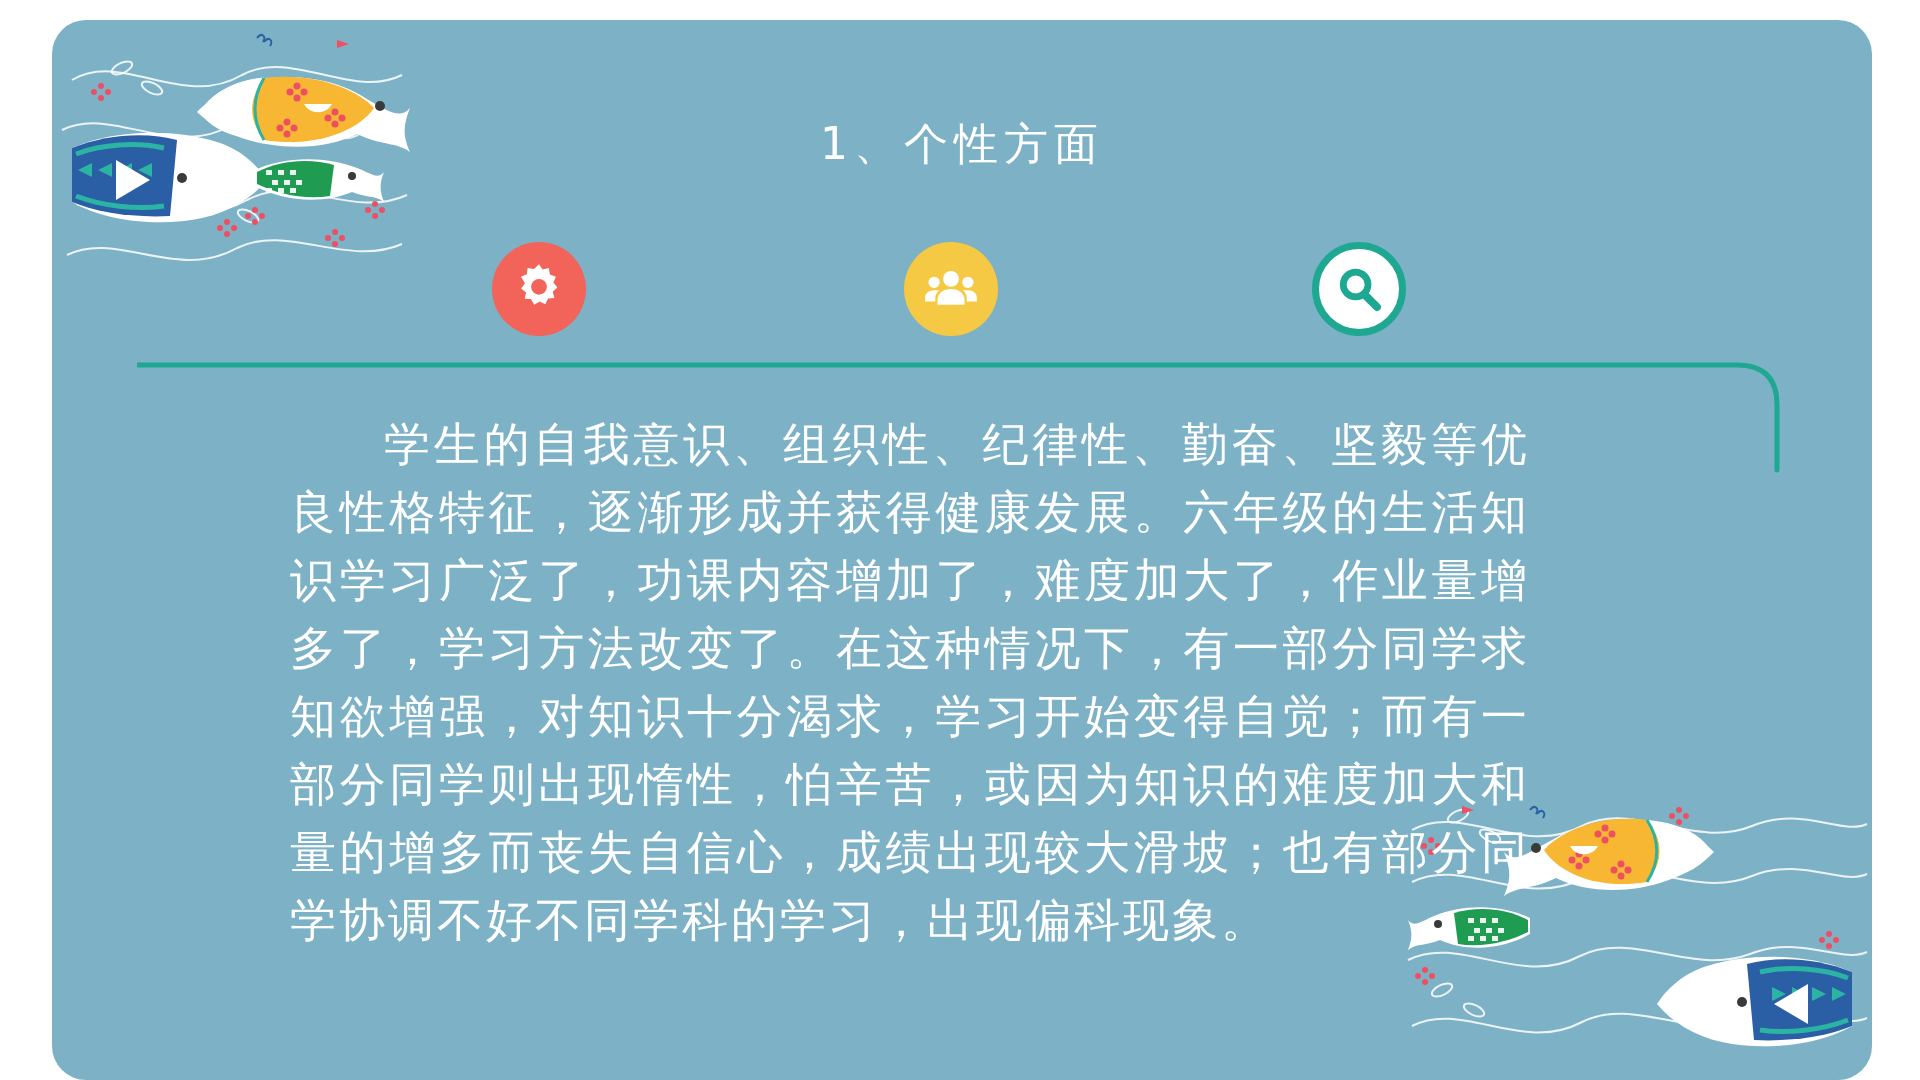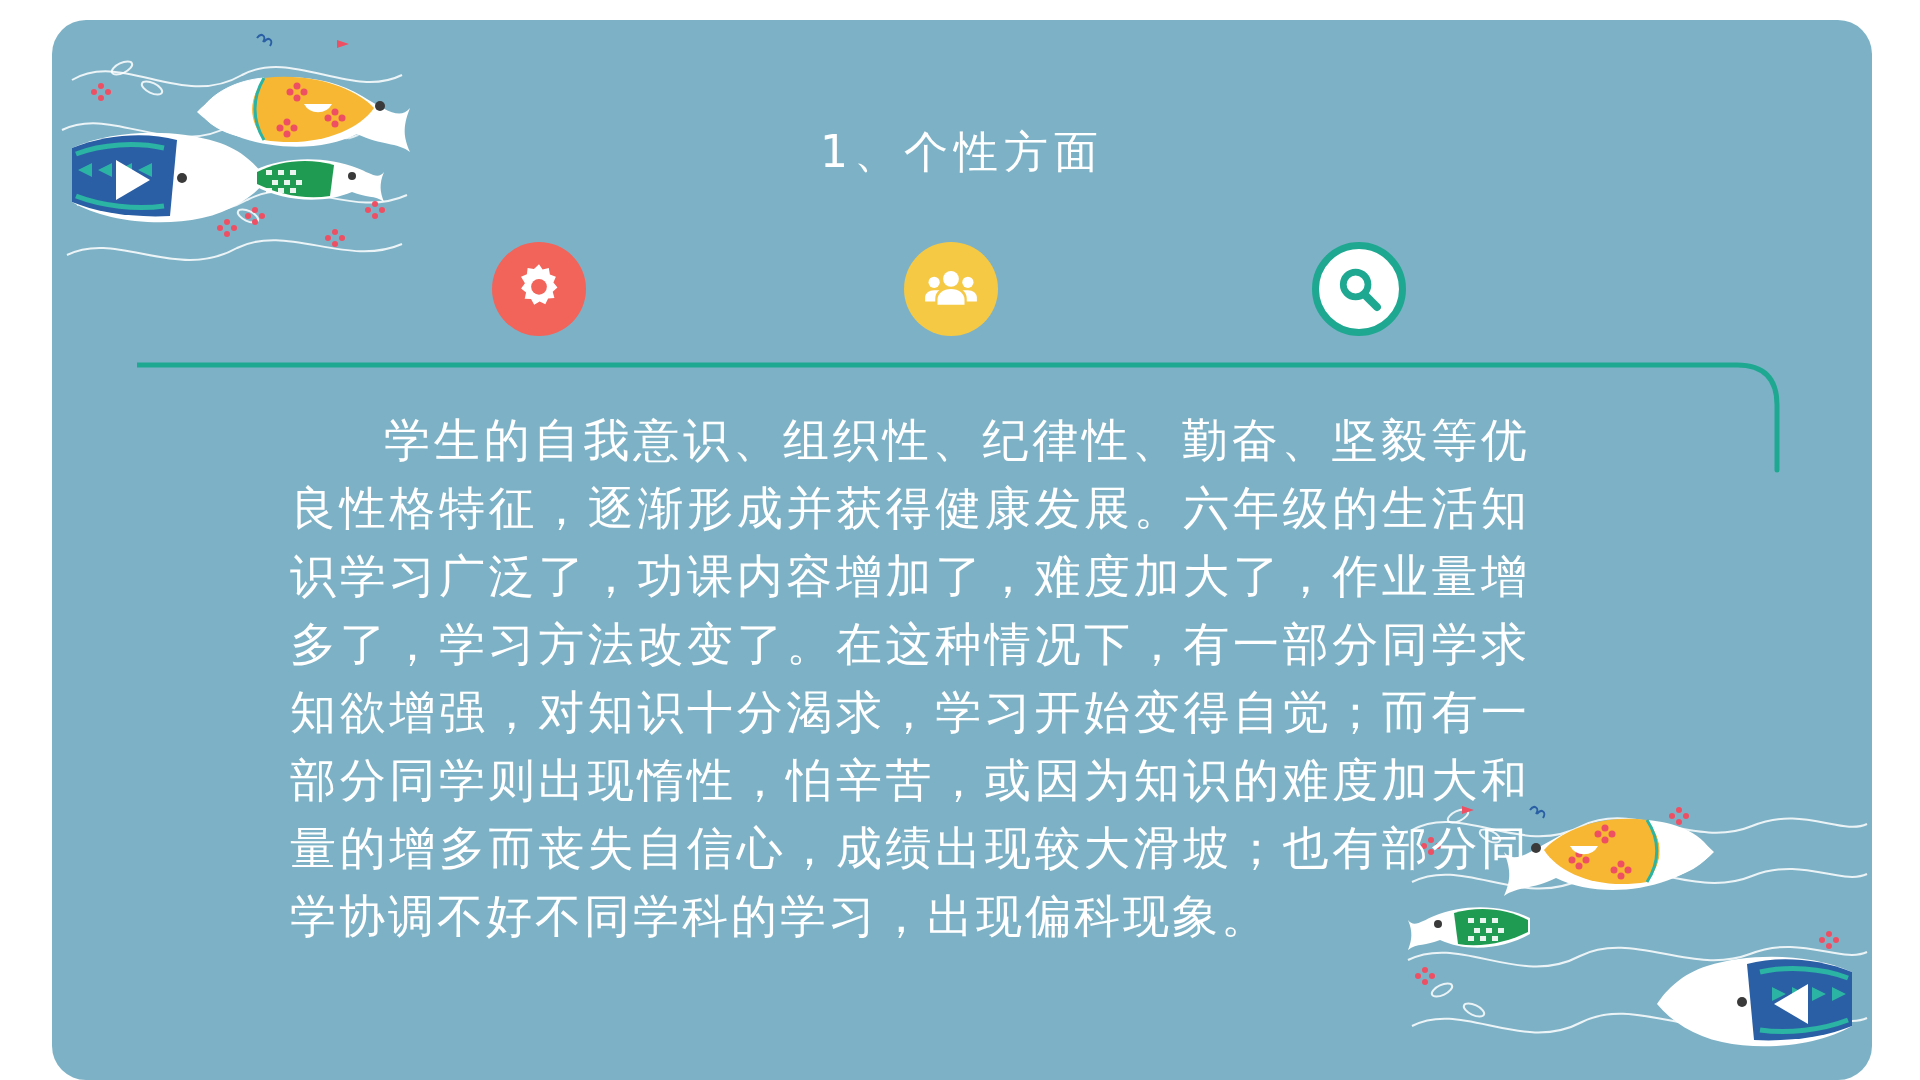--- a/index.html
+++ b/index.html
@@ -36,21 +36,20 @@
     position: absolute;
     left: 0;
     top: 95px;
     width: 1820px;
     text-align: center;
     color: #ffffff;
     font-size: 44px;
     letter-spacing: 6px;
     font-family: "DejaVu Sans", sans-serif;
     font-weight: 400;
-    margin-top: 8px;
   }
 
   
   .icons {
     position: absolute;
     top: 222px;
     left: 380px;
     width: 1060px;
     height: 100px;
   }
@@ -79,21 +78,21 @@
   
   .body-text {
     position: absolute;
     left: 238px;
     top: 390px;
     width: 1240px;
     color: #ffffff;
     font-size: 46px;
     line-height: 68px;
     letter-spacing: 3px;
-    font-family: Liberation Mono, monospace;
+    font-family: Liberation Sans, sans-serif;
     text-indent: 94px;
     text-align: justify;
   }
 </style>
 </head>
 <body>
 
 <div id="slide">
 
   <div class="fish-group fish-tl">

